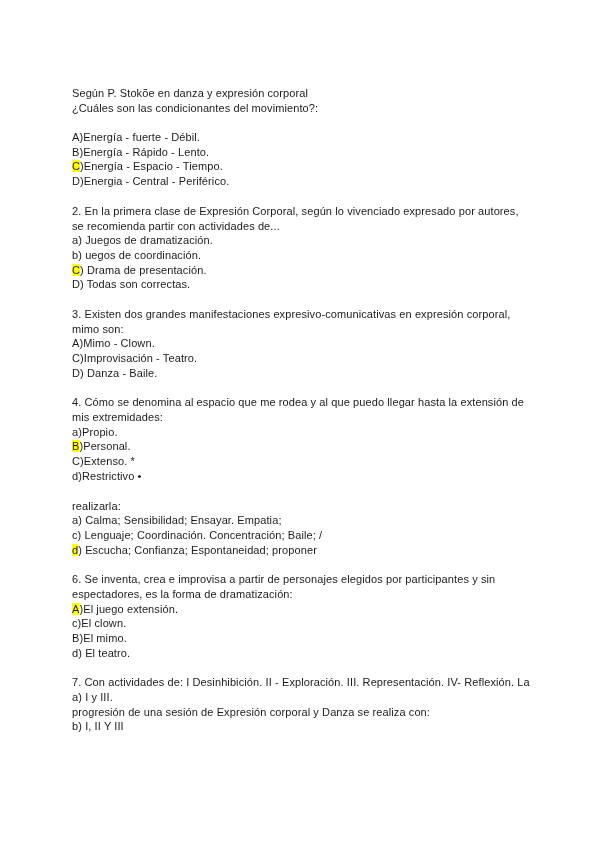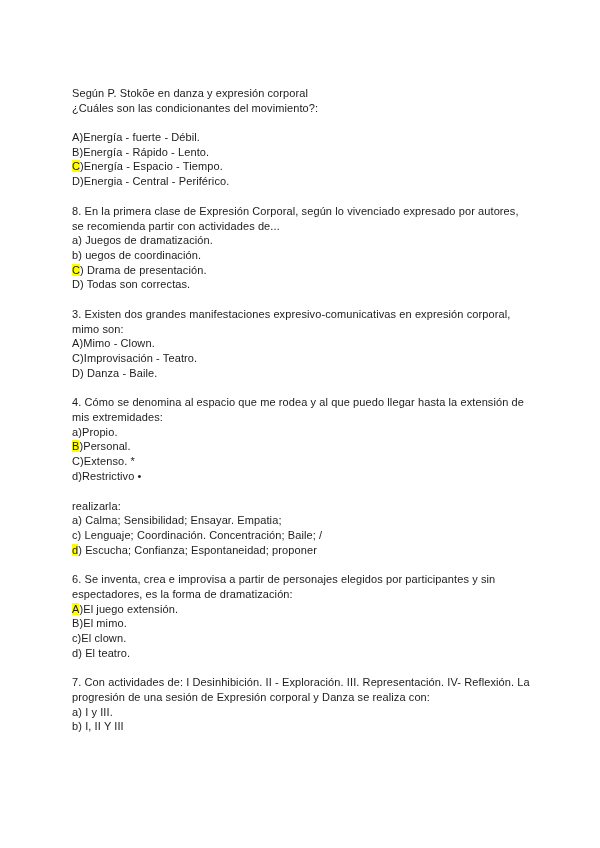--- a/index.html
+++ b/index.html
@@ -38,21 +38,21 @@
     <section class="q">
       <div class="line">Según P. Stokõe en danza y expresión corporal</div>
       <div class="line">¿Cuáles son las condicionantes del movimiento?:</div>
       <div class="line blank"></div>
       <div class="line"><span>A</span><span>)Energía - fuerte - Débil.</span></div>
       <div class="line"><span>B</span><span>)Energía - Rápido - Lento.</span></div>
       <div class="line"><span class="hl">C</span><span>)Energía - Espacio - Tiempo.</span></div>
       <div class="line"><span>D</span><span>)Energia - Central - Periférico.</span></div>
     </section>
     <section class="q">
-      <div class="line">8. En la primera clase de Expresión Corporal, según lo vivenciado expresado por autores,</div>
+      <div class="line">2. En la primera clase de Expresión Corporal, según lo vivenciado expresado por autores,</div>
       <div class="line">se recomienda partir con actividades de...</div>
       <div class="line"><span>a</span><span>) Juegos de dramatización.</span></div>
       <div class="line"><span>b</span><span>) uegos de coordinación.</span></div>
       <div class="line"><span class="hl">C</span><span>) Drama de presentación.</span></div>
       <div class="line"><span>D</span><span>) Todas son correctas.</span></div>
     </section>
     <section class="q">
       <div class="line">3. Existen dos grandes manifestaciones expresivo-comunicativas en expresión corporal,</div>
       <div class="line">mimo son:</div>
       <div class="line"><span>A</span><span>)Mimo - Clown.</span></div>
@@ -70,23 +70,23 @@
     <section class="q">
       <div class="line">realizarla:</div>
       <div class="line"><span>a</span><span>) Calma; Sensibilidad; Ensayar. Empatia;</span></div>
       <div class="line"><span>c</span><span>) Lenguaje; Coordinación. Concentración; Baile; /</span></div>
       <div class="line"><span class="hl">d</span><span>) Escucha; Confianza; Espontaneidad; proponer</span></div>
     </section>
     <section class="q">
       <div class="line">6. Se inventa, crea e improvisa a partir de personajes elegidos por participantes y sin</div>
       <div class="line">espectadores, es la forma de dramatización:</div>
       <div class="line"><span class="hl">A</span><span>)El juego extensión.</span></div>
+      <div class="line"><span>c</span><span>)El clown.</span></div>
       <div class="line"><span>B</span><span>)El mimo.</span></div>
-      <div class="line"><span>c</span><span>)El clown.</span></div>
       <div class="line"><span>d</span><span>) El teatro.</span></div>
     </section>
     <section class="q">
       <div class="line">7. Con actividades de: I Desinhibición. II - Exploración. III. Representación. IV- Reflexión. La</div>
+      <div class="line"><span>a</span><span>) I y III.</span></div>
       <div class="line">progresión de una sesión de Expresión corporal y Danza se realiza con:</div>
-      <div class="line"><span>a</span><span>) I y III.</span></div>
       <div class="line"><span>b</span><span>) I, II Y III</span></div>
     </section>
   </div>
 
 </body></html>

